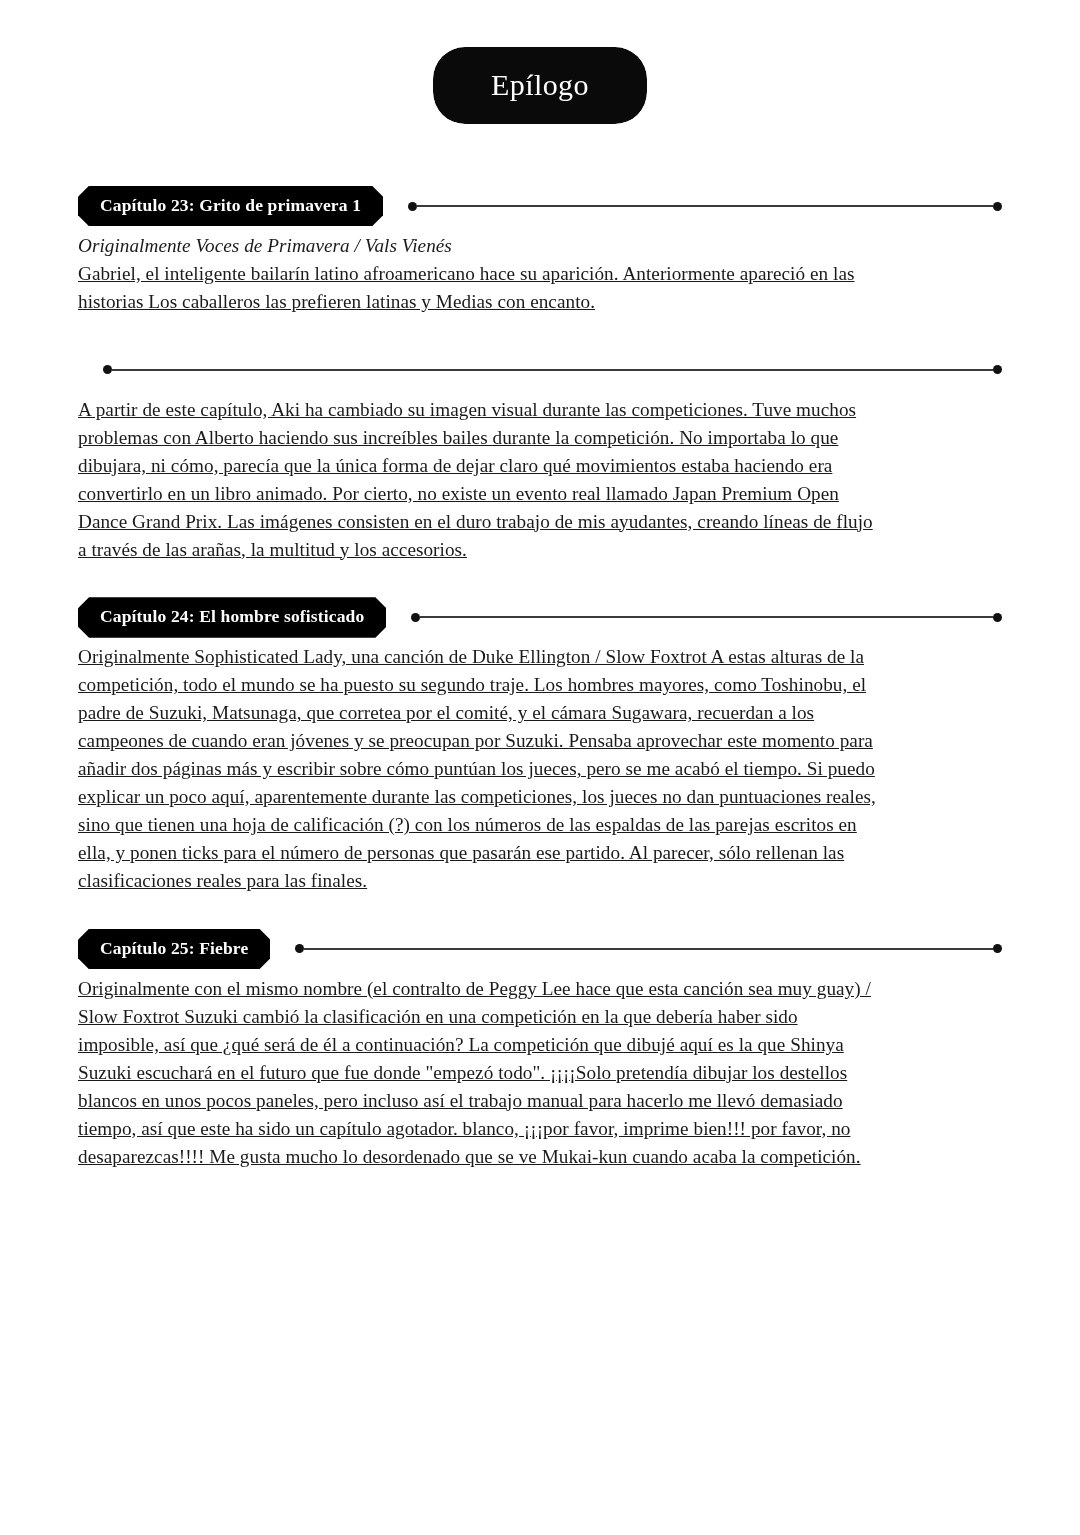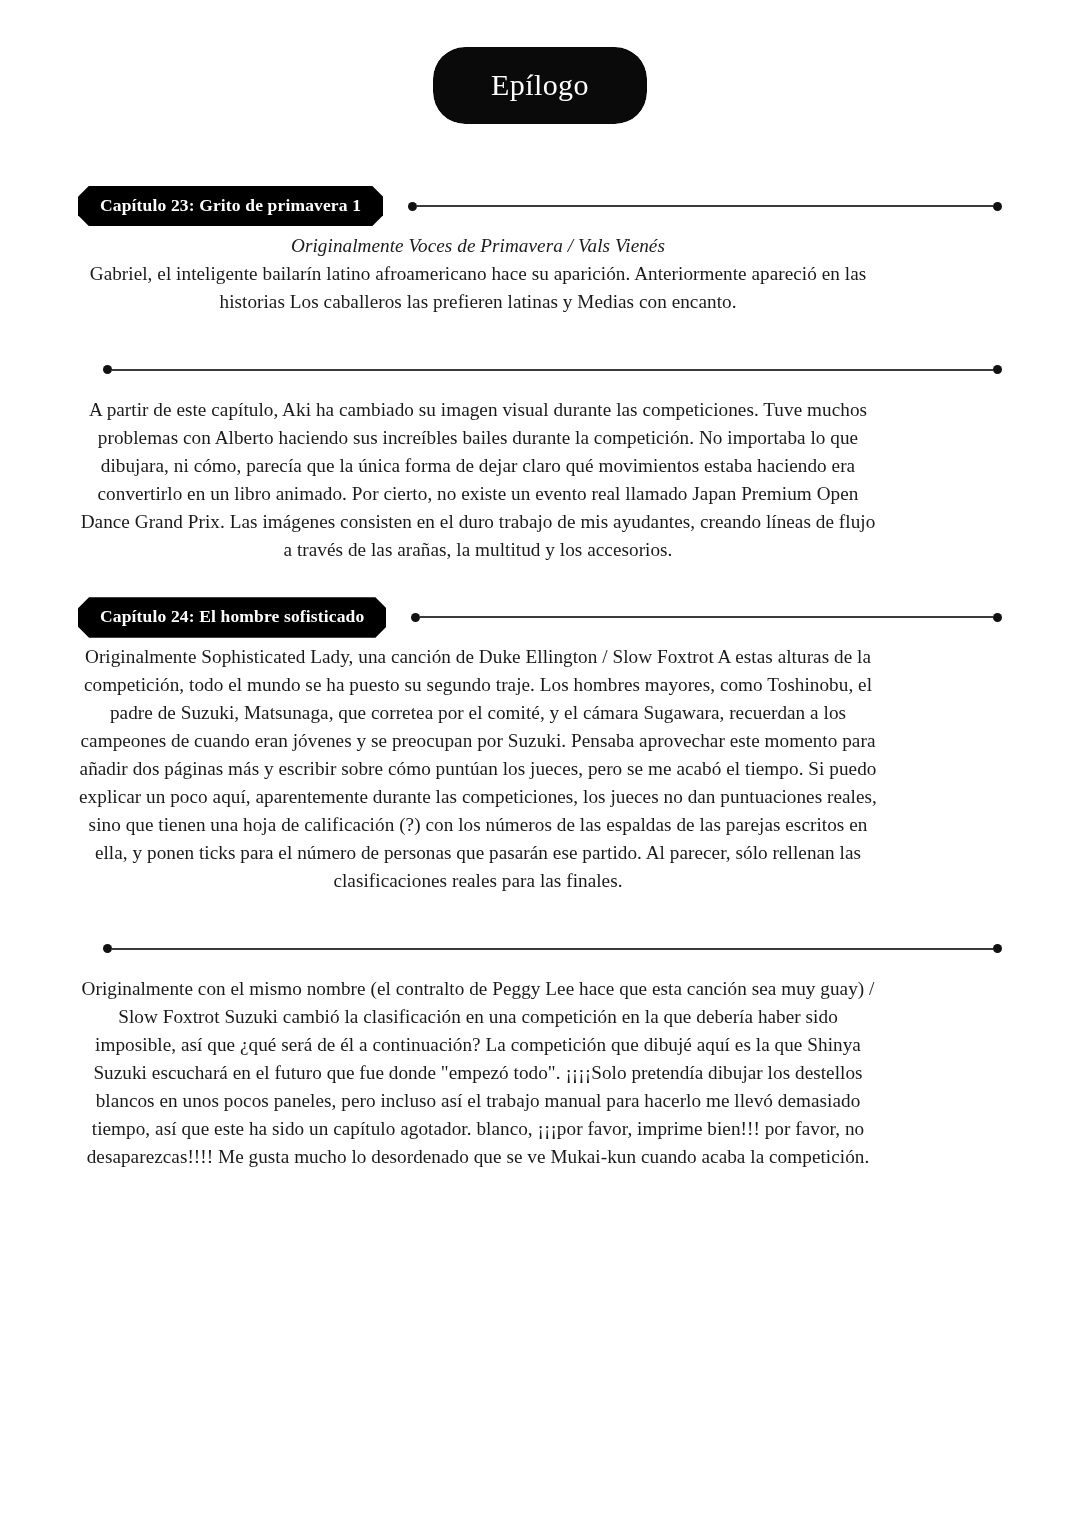--- a/index.html
+++ b/index.html
@@ -110,29 +110,29 @@
   .rule .bar {
     flex: 1 1 auto;
     height: 2px;
     background: #3a3a3a;
   }
 
   .chapter-body {
     font-size: 19.2px;
     line-height: 1.455;
     color: #1a1a1a;
-    text-align: center;
+    text-align: left;
     max-width: 800px;
     letter-spacing: 0.05px;
   }
   .chapter-body .subtitle {
     display: block;
     font-style: italic;
   }
-  .chapter-body .para { display: block; }
+  .chapter-body .para { display: block; text-decoration: underline; }
 
   
   .c1 { margin-top: 0px; }
   .c2 { margin-top: 42px; }
   .c3 { margin-top: 40px; }
   .c4 { margin-top: 46px; }
 </style>
 </head>
 <body>
 
@@ -181,20 +181,21 @@
           <span class="dot"></span>
         </div>
       </div>
       <div class="chapter-body">
         <span class="para">Originalmente Sophisticated Lady, una canción de Duke Ellington / Slow Foxtrot A estas alturas de la competición, todo el mundo se ha puesto su segundo traje. Los hombres mayores, como Toshinobu, el padre de Suzuki, Matsunaga, que corretea por el comité, y el cámara Sugawara, recuerdan a los campeones de cuando eran jóvenes y se preocupan por Suzuki. Pensaba aprovechar este momento para añadir dos páginas más y escribir sobre cómo puntúan los jueces, pero se me acabó el tiempo. Si puedo explicar un poco aquí, aparentemente durante las competiciones, los jueces no dan puntuaciones reales, sino que tienen una hoja de calificación (?) con los números de las espaldas de las parejas escritos en ella, y ponen ticks para el número de personas que pasarán ese partido. Al parecer, sólo rellenan las clasificaciones reales para las finales.</span>
       </div>
     </section>
 
     <section class="chapter c4">
       <div class="chapter-head">
+        <div class="chapter-tag">Capítulo 25: Fiebre</div>
         <div class="rule">
           <span class="dot"></span>
           <span class="bar"></span>
           <span class="dot"></span>
         </div>
       </div>
       <div class="chapter-body">
         <span class="para">Originalmente con el mismo nombre (el contralto de Peggy Lee hace que esta canción sea muy guay) / Slow Foxtrot Suzuki cambió la clasificación en una competición en la que debería haber sido imposible, así que ¿qué será de él a continuación? La competición que dibujé aquí es la que Shinya Suzuki escuchará en el futuro que fue donde "empezó todo". ¡¡¡¡Solo pretendía dibujar los destellos blancos en unos pocos paneles, pero incluso así el trabajo manual para hacerlo me llevó demasiado tiempo, así que este ha sido un capítulo agotador. blanco, ¡¡¡por favor, imprime bien!!! por favor, no desaparezcas!!!! Me gusta mucho lo desordenado que se ve Mukai-kun cuando acaba la competición.</span>
       </div>
     </section>

